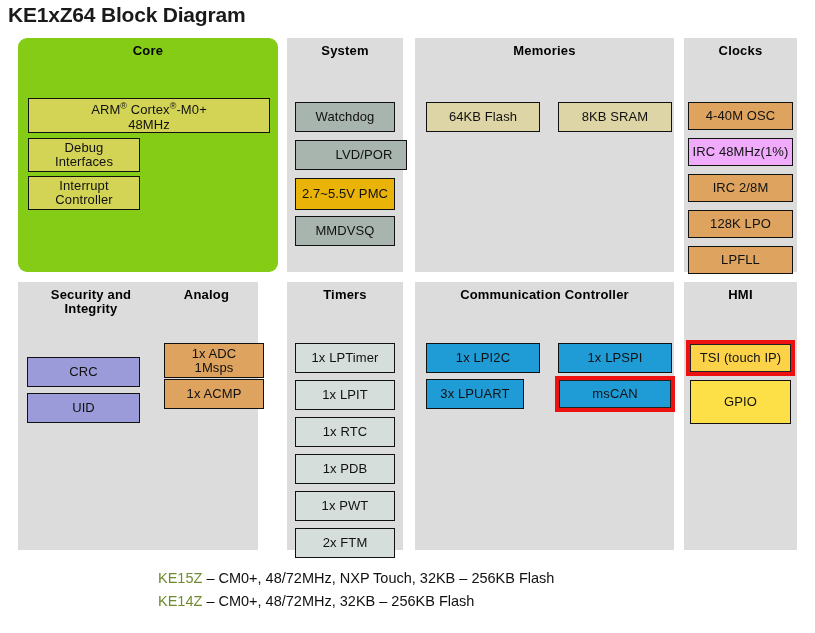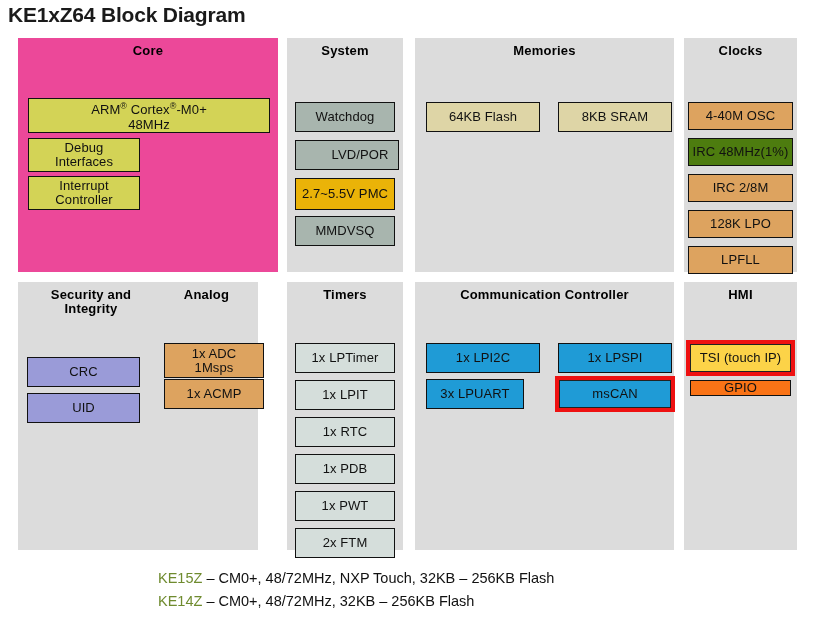--- a/index.html
+++ b/index.html
@@ -22,21 +22,22 @@
     font-weight: bold;
     color: #1a1a1a;
     letter-spacing: -0.2px;
   }
   .panel {
     position: absolute;
     background: #dcdcdc;
     box-sizing: border-box;
   }
   .panel.core {
-    background: #ec4899;
+    background: #84cc16;
+    border-radius: 9px;
   }
   .panel-title {
     text-align: center;
     font-size: 13px;
     font-weight: bold;
     color: #000000;
     line-height: 14px;
     padding-top: 6px;
     letter-spacing: 0.2px;
   }
@@ -104,39 +105,39 @@
         <span class="two-line">Controller</span>
       </span>
     </div>
   </div>
 </div>
 
 <div class="panel" style="left:287px; top:38px; width:116px; height:234px;">
   <div class="panel-title">System</div>
   <div class="blocks">
     <div class="block" style="left:8px; top:44px; width:100px; height:30px; background:#a8b5ae;">Watchdog</div>
-    <div class="block" style="left:8px; top:82px; width:104px; height:30px; background:#a8b5ae;padding-left:26px;">LVD/POR</div>
+    <div class="block" style="left:8px; top:82px; width:112px; height:30px; background:#a8b5ae;padding-left:26px;">LVD/POR</div>
     <div class="block" style="left:8px; top:120px; width:100px; height:32px; background:#eab308;">2.7~5.5V PMC</div>
     <div class="block" style="left:8px; top:158px; width:100px; height:30px; background:#a8b5ae;">MMDVSQ</div>
   </div>
 </div>
 
 <div class="panel" style="left:415px; top:38px; width:259px; height:234px;">
   <div class="panel-title">Memories</div>
   <div class="blocks">
     <div class="block" style="left:11px; top:44px; width:114px; height:30px; background:#ded5a6;">64KB Flash</div>
     <div class="block" style="left:143px; top:44px; width:114px; height:30px; background:#ded5a6;">8KB SRAM</div>
   </div>
 </div>
 
 <div class="panel" style="left:684px; top:38px; width:113px; height:234px;">
   <div class="panel-title">Clocks</div>
   <div class="blocks">
     <div class="block" style="left:4px; top:44px; width:105px; height:28px; background:#dda35f;">4-40M OSC</div>
-    <div class="block" style="left:4px; top:80px; width:105px; height:28px; background:#4d7c0f;">IRC 48MHz(1%)</div>
+    <div class="block" style="left:4px; top:80px; width:105px; height:28px; background:#f0abfc;">IRC 48MHz(1%)</div>
     <div class="block" style="left:4px; top:116px; width:105px; height:28px; background:#dda35f;">IRC 2/8M</div>
     <div class="block" style="left:4px; top:152px; width:105px; height:28px; background:#dda35f;">128K LPO</div>
     <div class="block" style="left:4px; top:188px; width:105px; height:28px; background:#dda35f;">LPFLL</div>
   </div>
 </div>
 
 <div class="panel" style="left:18px; top:282px; width:146px; height:268px;">
   <div class="panel-title">
     <span class="l2">Security and</span>
     <span class="l2">Integrity</span>
@@ -179,21 +180,21 @@
     <div class="block" style="left:143px; top:41px; width:114px; height:30px; background:#1f9bd6;">1x LPSPI</div>
     <div class="block" style="left:11px; top:77px; width:98px; height:30px; background:#1f9bd6;text-align:right;">3x LPUART</div>
     <div class="block red" style="left:140px; top:74px; width:120px; height:36px; background:#1f9bd6;">msCAN</div>
   </div>
 </div>
 
 <div class="panel" style="left:684px; top:282px; width:113px; height:268px;">
   <div class="panel-title">HMI</div>
   <div class="blocks">
     <div class="block red" style="left:2px; top:38px; width:109px; height:36px; background:#fcd348;">TSI (touch IP)</div>
-    <div class="block" style="left:6px; top:78px; width:101px; height:16px; background:#f97316;">GPIO</div>
+    <div class="block" style="left:6px; top:78px; width:101px; height:44px; background:#fde047;">GPIO</div>
   </div>
 </div>
 
 <div class="legend">
   <div class="legend-row">
     <span class="legend-key">KE15Z</span>
     <span>– CM0+, 48/72MHz,  NXP Touch, 32KB – 256KB Flash</span>
   </div>
   <div class="legend-row">
     <span class="legend-key">KE14Z</span>

